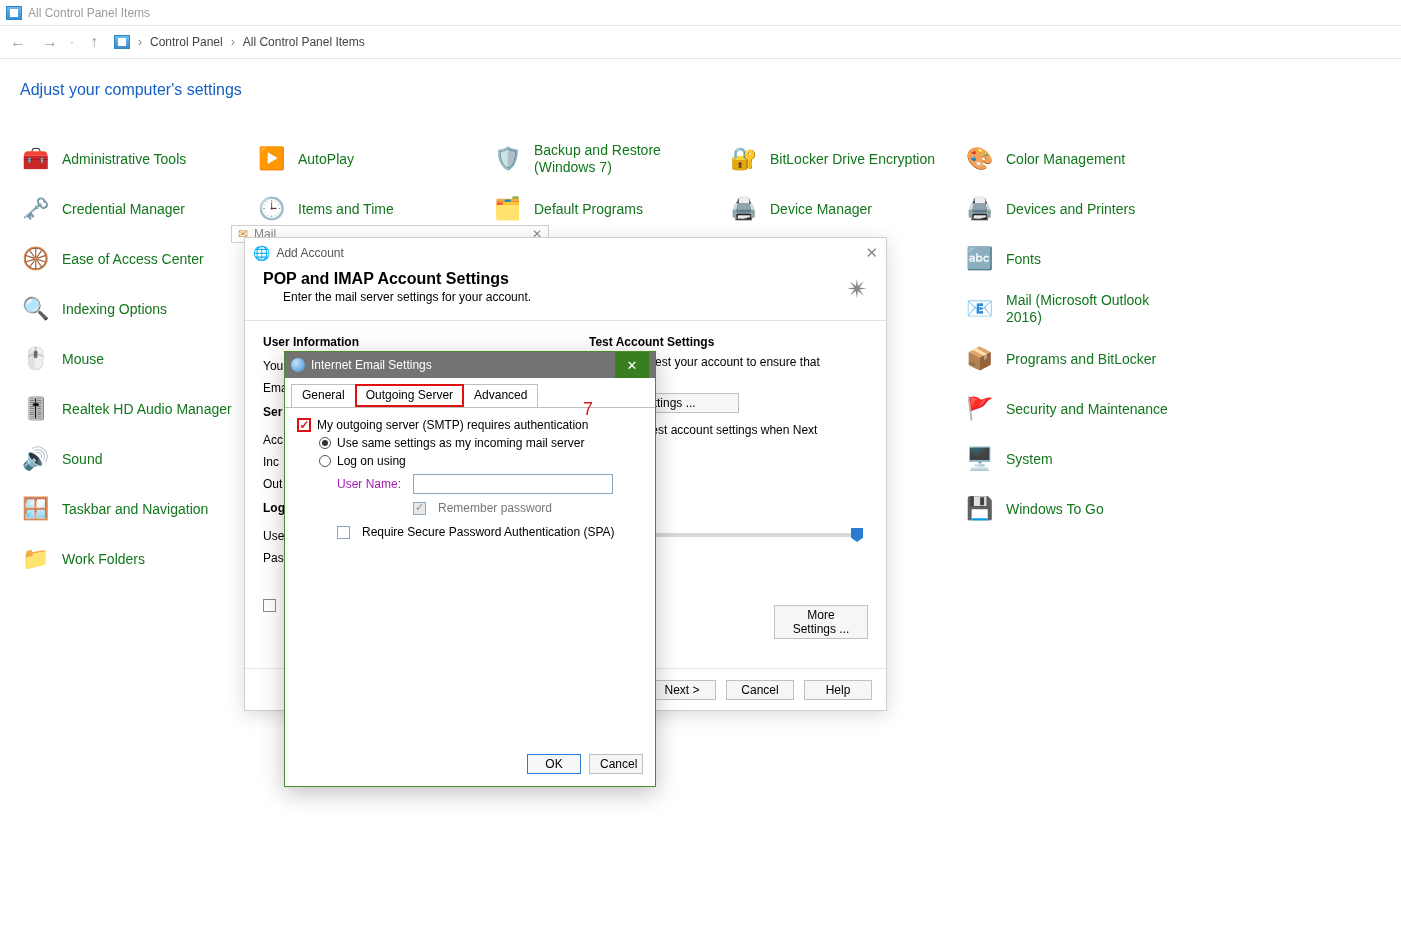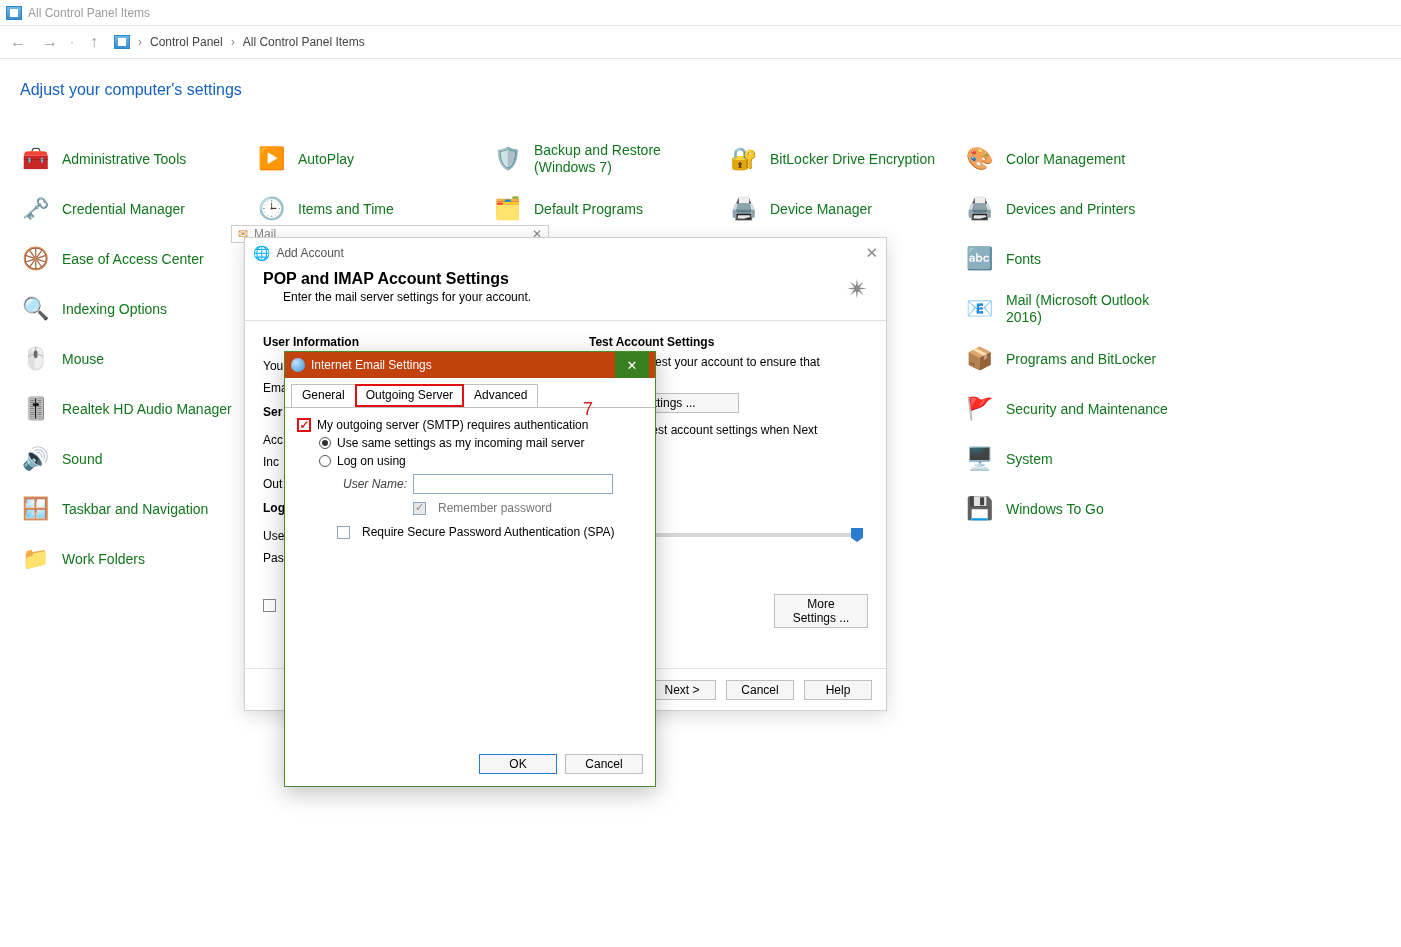--- a/index.html
+++ b/index.html
@@ -157,21 +157,21 @@
   .aa-offline-row { display:flex; align-items:center; gap:6px; margin-top:14px; }
   .aa-slider {
     flex:1; height:4px; background:#d7d7d7; position:relative; margin-top:6px; margin-left:8px; margin-right:8px;
   }
   .aa-slider .thumb {
     position:absolute; right:-3px; top:-5px; width:12px;height:14px;
     background:#2a7cd3;
     clip-path: polygon(0 0,100% 0,100% 70%,50% 100%,0 70%);
   }
   .aa-more-settings {
-    position:absolute; right:18px; bottom:82px;
+    position:absolute; right:18px; bottom:71px;
     width:94px; text-align:center;
   }
   .aa-left-checkbox {
     position:absolute; left:18px; bottom:98px;
     width:13px;height:13px; border:1px solid #888;
   }
   .aa-footer {
     position:absolute; left:0; right:0; bottom:0;
     border-top:1px solid #e5e5e5;
     height:42px; display:flex; align-items:center; justify-content:flex-end;
@@ -184,21 +184,21 @@
     position:absolute;
     left:284px; top:351px;
     width:372px; height:436px;
     background:#fff;
     border:1px solid #4a8c2b;
     box-shadow: 0 6px 22px rgba(0,0,0,0.25);
     display:flex; flex-direction:column;
   }
   .dlg-ies .ies-titlebar {
     height:26px;
-    background:#c2410c;
+    background:#737373;
     color:#fff;
     display:flex; align-items:center; justify-content:space-between;
     padding:0 6px;
     font-size:12px;
   }
   .dlg-ies .ies-titlebar .t { display:flex; align-items:center; gap:6px; }
   .dlg-ies .ies-titlebar .glyph {
     display:inline-block; width:14px;height:14px; border-radius:50%;
     background: radial-gradient(circle at 35% 35%, #bfe2ff, #3d8fd0);
   }
@@ -230,33 +230,33 @@
     width:14px;height:14px; border:2px solid #e21111; position:relative; background:#fff;
   }
   .ies-chk-row.first .box::after{
     content:"✓"; color:#d32020; font-size:12px; position:absolute; left:0.5px; top:-2px; font-weight:bold;
   }
   .ies-radio-row { display:flex; align-items:center; gap:6px; margin:4px 0 0 22px; }
   .ies-radio { width:12px;height:12px; border:1px solid #555; border-radius:50%; position:relative; }
   .ies-radio.sel::after{ content:""; position:absolute; inset:2px; background:#333; border-radius:50%; }
   .ies-form { margin:4px 0 0 40px; }
   .ies-form .frow { display:flex; align-items:center; height:24px; gap:6px; }
-  .ies-form .flab { width:70px; color:#404040; text-align:right;font-style:italic; }
+  .ies-form .flab { width:70px; color:#a21caf; text-align:left; }
   .ies-form .finput { width:200px; height:20px; border:1px solid #8aa6c1; background:#fff; }
   .ies-form .chkdis {
     width:13px;height:13px; border:1px solid #8aa6c1; background:#e8e8e8; position:relative; margin-right:6px;
   }
   .ies-form .chkdis::after{ content:"✓"; color:#888; font-size:11px; position:absolute; left:1px; top:-2px; }
   .ies-form .chkdis2 {
     width:13px;height:13px; border:1px solid #8aa6c1; background:#fff; margin-right:6px;
   }
   .dlg-ies .ies-footer {
     padding:10px 12px 12px; display:flex; justify-content:flex-end; gap:8px;
   }
-  .dlg-ies .ies-footer .aa-btn { width:78px; text-align:center; }
+  .dlg-ies .ies-footer .aa-btn { width:54px; text-align:center; }
   .dlg-ies .ies-footer .aa-btn.primary { border:1px solid #2a7cd3; }
 
   
   .wm {
     position:absolute; inset:0;
     pointer-events:none;
     background:
       repeating-linear-gradient(0deg, transparent 0 1000px);
     opacity:0;
   }

